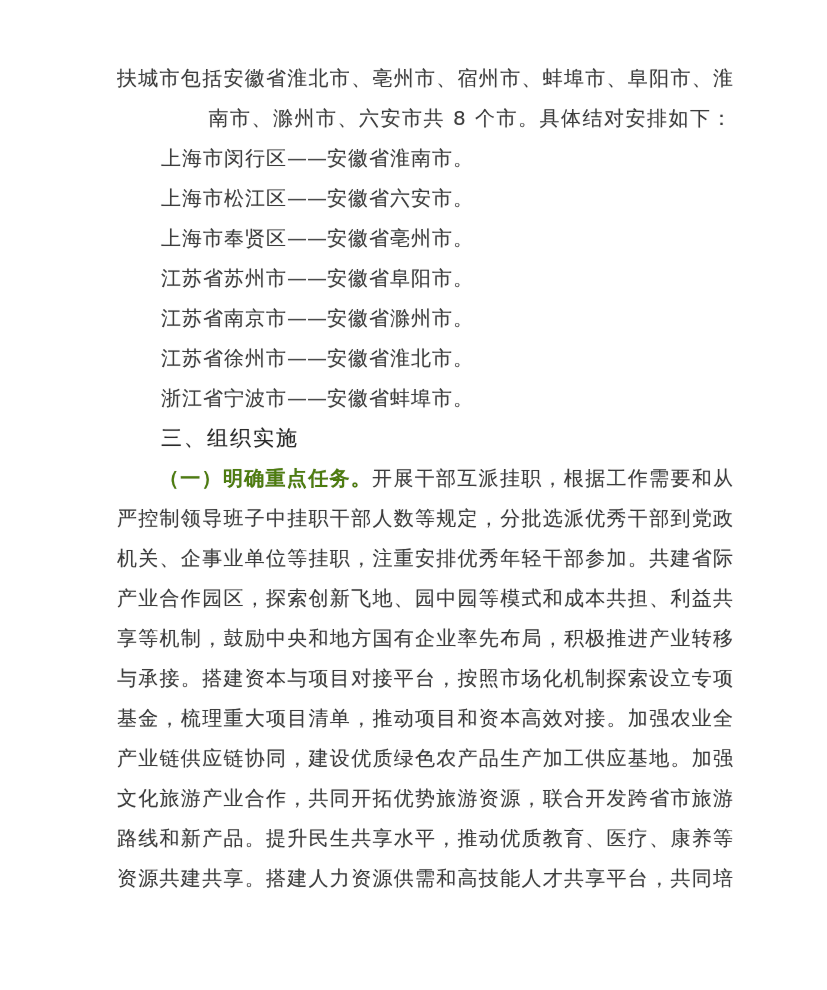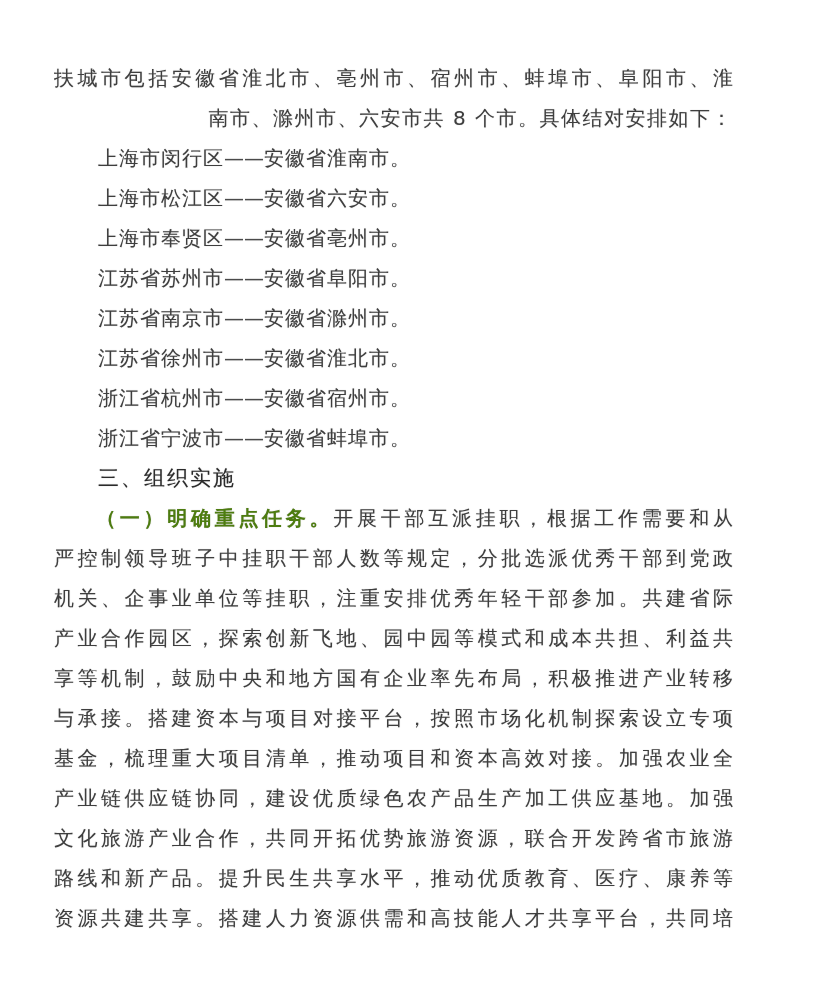--- a/index.html
+++ b/index.html
@@ -13,21 +13,21 @@
   }
 
   .page {
     position: relative;
     width: 827px;
     height: 990px;
     background: #ffffff;
   }
 
   .doc {
-    padding: 58px 94px 0 54px;
+    padding: 58px 94px 0 117px;
     color: #3e3e3e;
     font-size: 20px;
     text-shadow: 0 0 1px rgba(70, 70, 70, 0.35);
   }
 
   .line {
     display: block;
     height: 40px;
     line-height: 40px;
     white-space: nowrap;
@@ -92,21 +92,20 @@
         <div class="line indent pairing"><span>上海市松江区</span><span class="pairing-dash">——</span><span>安徽省六安市</span><span>。</span></div>
 
         <div class="line indent pairing"><span>上海市奉贤区</span><span class="pairing-dash">——</span><span>安徽省亳州市</span><span>。</span></div>
 
         <div class="line indent pairing"><span>江苏省苏州市</span><span class="pairing-dash">——</span><span>安徽省阜阳市</span><span>。</span></div>
 
         <div class="line indent pairing"><span>江苏省南京市</span><span class="pairing-dash">——</span><span>安徽省滁州市</span><span>。</span></div>
 
         <div class="line indent pairing"><span>江苏省徐州市</span><span class="pairing-dash">——</span><span>安徽省淮北市</span><span>。</span></div>
 
-        <div class="line indent pairing"><span>浙江省杭州市</span><span class="pairing-dash">——</span><span>安徽省宿州市</span><span>。</span></div>
 
         <div class="line indent pairing"><span>浙江省宁波市</span><span class="pairing-dash">——</span><span>安徽省蚌埠市</span><span>。</span></div>
       </div>
 
     <div class="heading">三、组织实施</div>
 
     <div class="para-main">
       <div class="line full para-first"><span class="b">（一）明确重点任务。</span><span>开展干部互派挂职，根据工作需要和从</span></div>
       <div>
 

